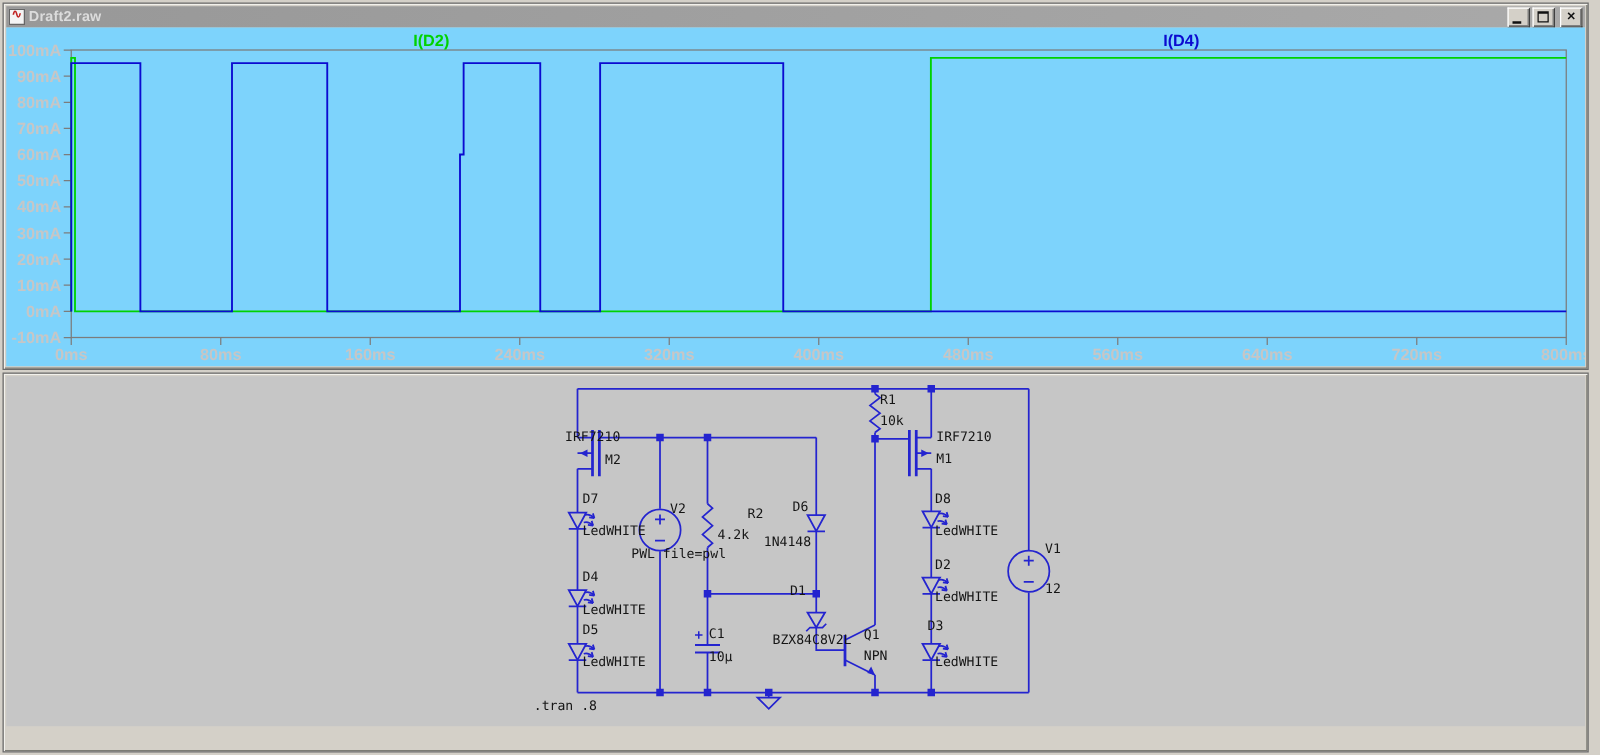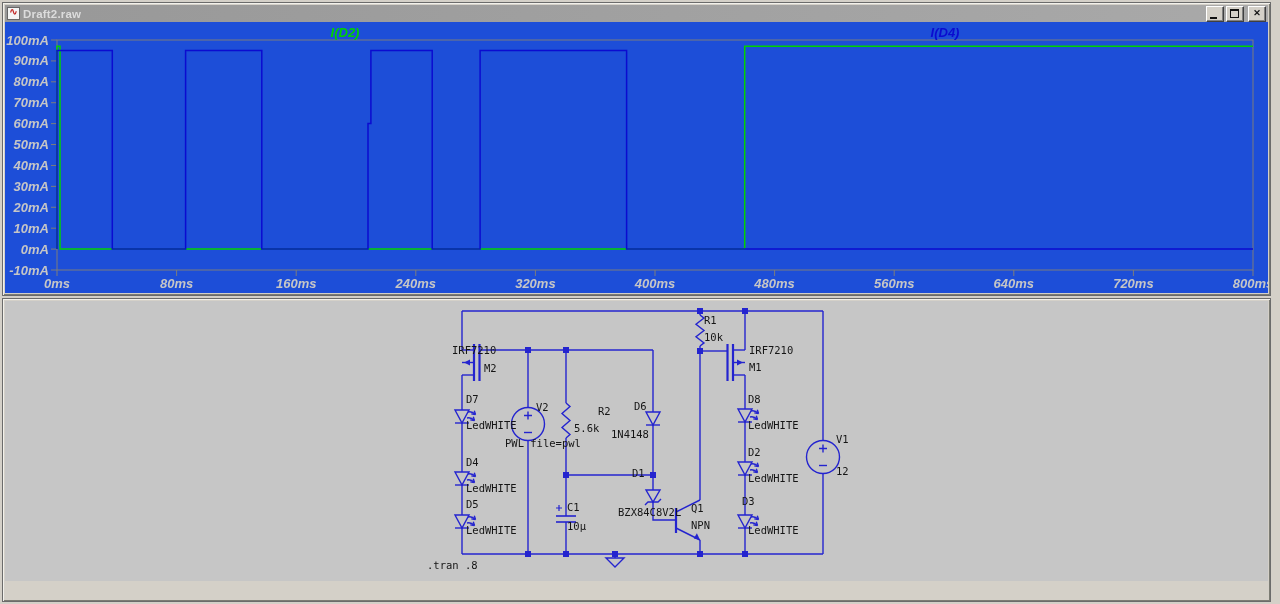--- a/index.html
+++ b/index.html
@@ -33,21 +33,21 @@
     width:16px;height:14px;background:#d4d0c8;position:relative;cursor:default;
     border:1px solid;border-color:#ffffff #404040 #404040 #ffffff;
     box-shadow:inset -1px -1px 0 #808080;
   }
   .wbtn.close{margin-left:2px;}
   .wbtn.min::before{content:"";position:absolute;left:3px;bottom:2px;width:7px;height:2px;background:#111;}
   .wbtn.max::before{content:"";position:absolute;left:3px;top:2px;width:7px;height:6px;
     border:1px solid #111;border-top-width:2px;}
   .wbtn.close::before{content:"✕";position:absolute;left:0;top:0;width:100%;text-align:center;
     font-size:9px;line-height:13px;font-weight:bold;color:#111;}
-  .client-plot{position:relative;background:#1d4ed8;height:271px;overflow:hidden;font-style:italic;}
+  .client-plot{position:relative;background:#7dd3fc;height:271px;overflow:hidden;}
   .client-sch{position:relative;background:#c6c6c6;height:280px;overflow:hidden;}
   #plot-svg{display:block;}
   #plot-svg text.ticklab{font-family:"Liberation Sans",sans-serif;font-size:13px;font-weight:bold;fill:#c6c6c6;}
   #plot-svg text.legendlab{font-family:"Liberation Sans",sans-serif;font-size:13px;font-weight:bold;}
   #schematic-svg{position:absolute;left:0;top:0;}
   .sch-label{
     position:absolute;font-family:"DejaVu Sans Mono",monospace;font-size:10.5px;
     color:#151515;white-space:nowrap;line-height:12px;
   }
 </style>
@@ -267,21 +267,21 @@
       </g>
     </svg>
     <div id="schematic-labels">
         <span class="sch-label" style="left: 447px; top: 43px;">IRF7210</span>
         <span class="sch-label" style="left: 447px; top: 61px; padding-left: 32px;">M2</span>
         <span class="sch-label" style="left: 461px; top: 92px;">D7</span>
         <span class="sch-label" style="left: 461px; top: 118px;">LedWHITE</span>
         <span class="sch-label" style="left: 531px; top: 100px;">V2</span>
         <span class="sch-label" style="left: 500px; top: 136px;">PWL file=pwl</span>
         <span class="sch-label" style="left: 569px; top: 104px; padding-left: 24px;">R2</span>
-        <span class="sch-label" style="left: 569px; top: 121px;">5.6k</span>
+        <span class="sch-label" style="left: 569px; top: 121px;">4.2k</span>
         <span class="sch-label" style="left: 629px; top: 99px;">D6</span>
         <span class="sch-label" style="left: 606px; top: 127px;">1N4148</span>
         <span class="sch-label" style="left: 461px; top: 155px;">D4</span>
         <span class="sch-label" style="left: 461px; top: 181px;">LedWHITE</span>
         <span class="sch-label" style="left: 461px; top: 197px;">D5</span>
         <span class="sch-label" style="left: 461px; top: 223px;">LedWHITE</span>
         <span class="sch-label" style="left: 562px; top: 200px;">C1</span>
         <span class="sch-label" style="left: 562px; top: 219px;">10µ</span>
         <span class="sch-label" style="left: 627px; top: 166px;">D1</span>
         <span class="sch-label" style="left: 583px; top: 205px; margin-left: 30px;">BZX84C8V2L</span>

